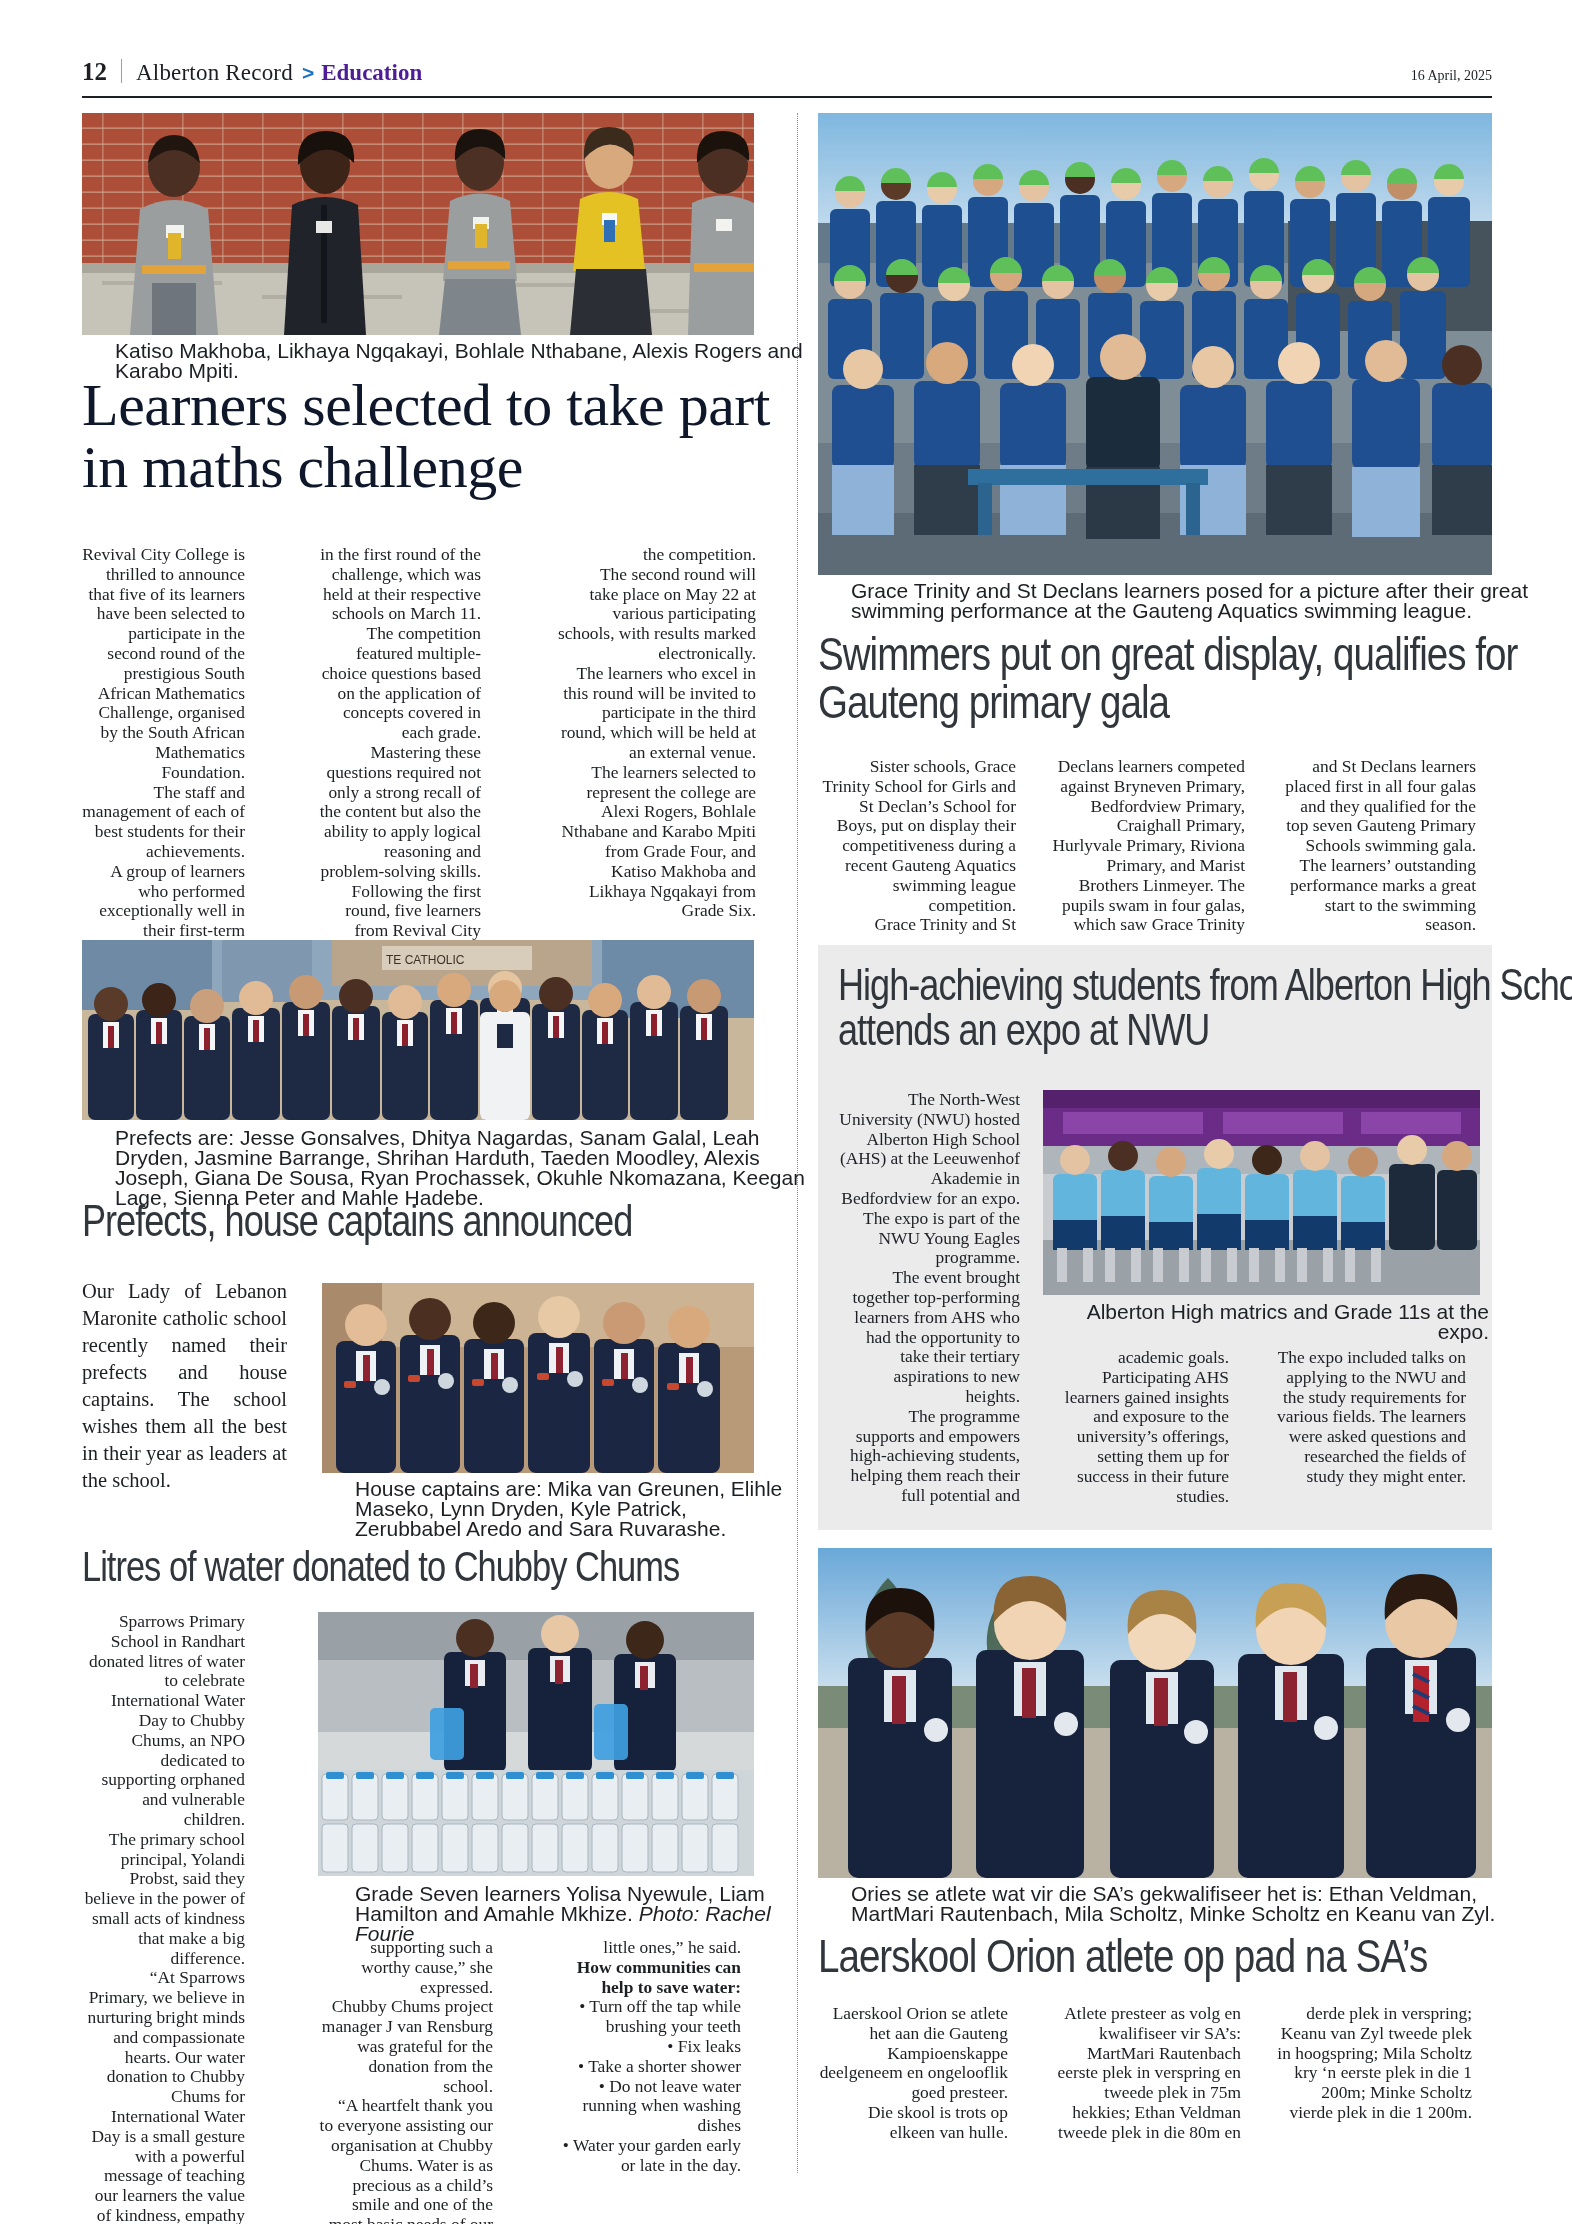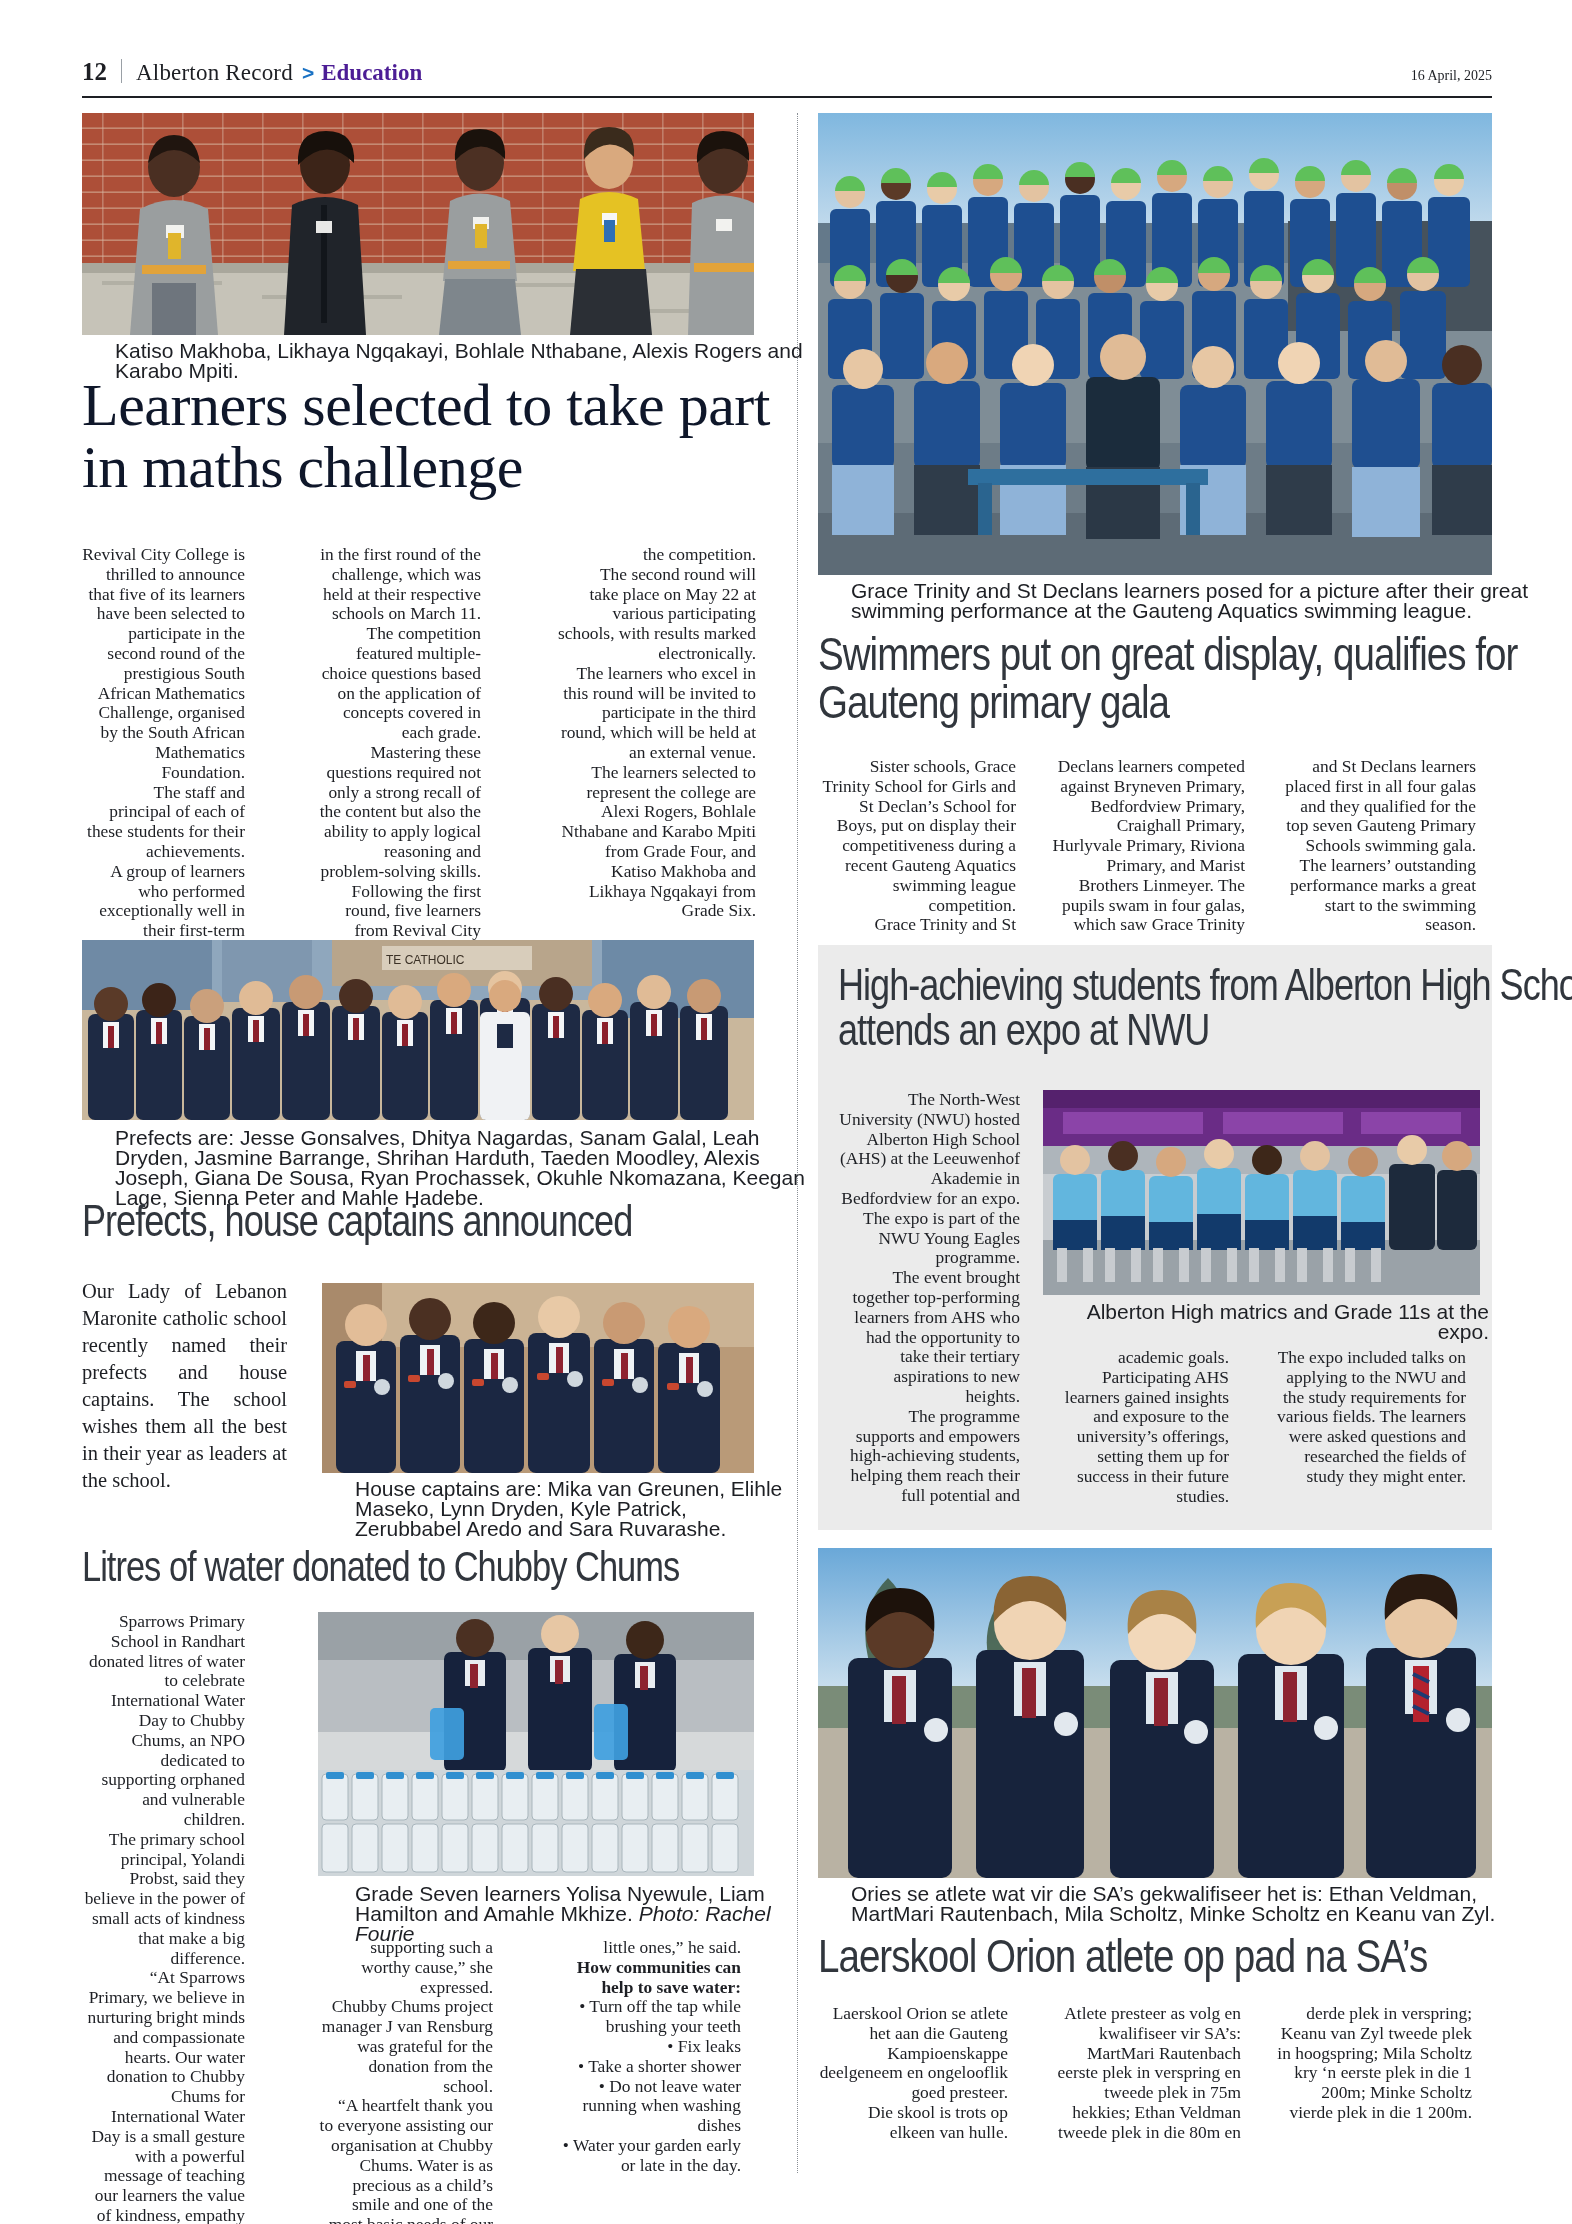--- a/index.html
+++ b/index.html
@@ -226,21 +226,21 @@
         <rect x="634" y="106" width="16" height="12" fill="#f2f2ef"></rect>
       </g>
     </svg>
   </div>
   <div class="caption" style="left:82px; top:341px; width:690px;">Katiso Makhoba, Likhaya Ngqakayi, Bohlale Nthabane, Alexis Rogers and  Karabo Mpiti.</div>
 
   <div class="hl-serif" style="left:82px; top:375px; width:700px; font-size:60px;">Learners selected to take part in maths challenge</div>
 
   <div class="body-col" style="left:82px; top:545px; width:163px;">
     <p>Revival City College is thrilled to announce that five of its learners have been selected to participate in the second round of the prestigious South African Mathematics Challenge, organised by the South African Mathematics Foundation.</p>
-    <p>The staff and principal of each of these students for their achievements.</p>
+    <p>The staff and management of each of best students for their achievements.</p>
     <p>A group of learners who performed exceptionally well in their first-term mathematics results were chosen to take part</p>
   </div>
   <div class="body-col" style="left:318px; top:545px; width:163px;">
     <p>in the first round of the challenge, which was held at their respective schools on March 11.</p>
     <p>The competition featured multiple-choice questions based on the application of concepts covered in each grade.</p>
     <p>Mastering these questions required not only a strong recall of the content but also the ability to apply logical reasoning and problem-solving skills.</p>
     <p>Following the first round, five learners from Revival City College earned their spot in the second round of</p>
   </div>
   <div class="body-col" style="left:556px; top:545px; width:200px;">
     <p>the competition.</p>

